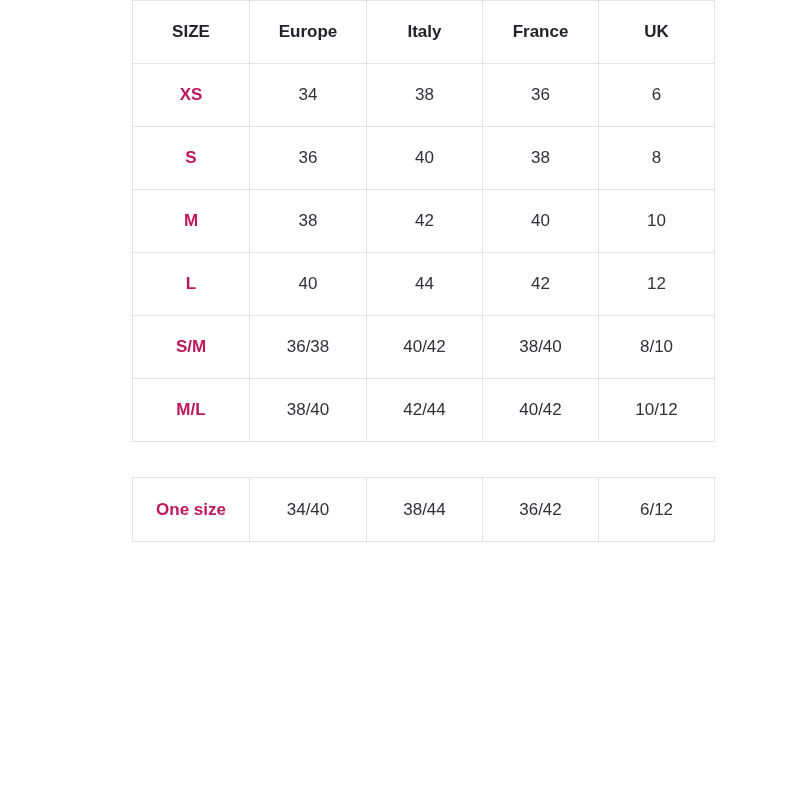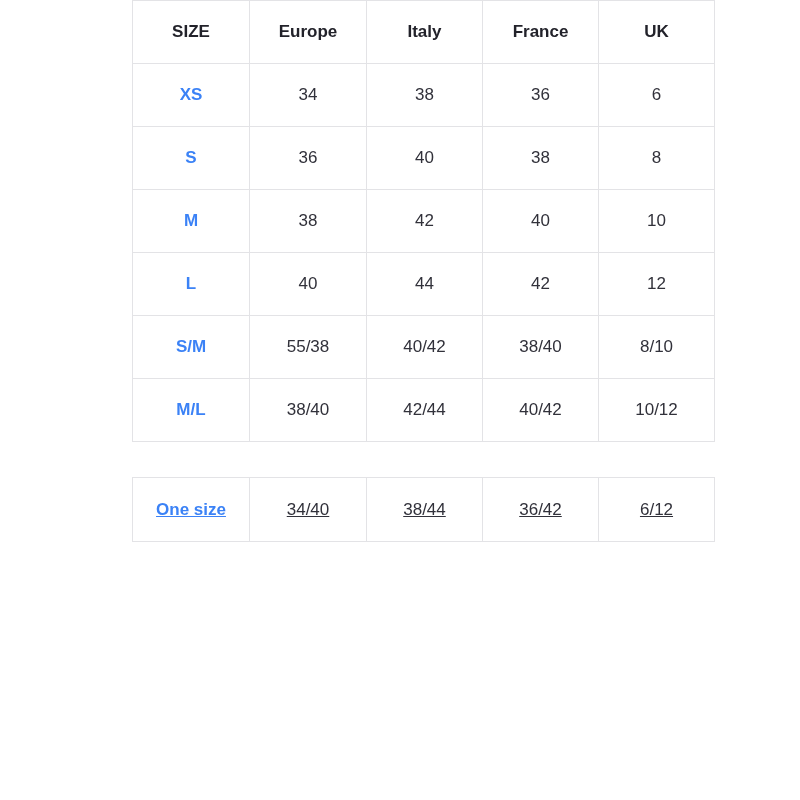--- a/index.html
+++ b/index.html
@@ -50,28 +50,27 @@
     color: #31313a;
     padding: 0;
   }
   table.size-table th {
     font-weight: 700;
     font-size: 17px;
     color: #22222a;
   }
   table.size-table td.rowhead {
     font-weight: 700;
-    color: #3b82f6;
+    color: #be185d;
   }
   .gap {
     height: 35px;
   }
   table.second-table td {
     height: 63px;
-    text-decoration: underline;
   }
 </style>
 </head>
 <body>
 
 <div class="page">
   <div class="tables-wrap">
 
     <table class="size-table main-table">
       <colgroup>
@@ -114,21 +113,21 @@
         </tr>
         <tr>
           <td class="rowhead">L</td>
           <td>40</td>
           <td>44</td>
           <td>42</td>
           <td>12</td>
         </tr>
         <tr>
           <td class="rowhead">S/M</td>
-          <td>55/38</td>
+          <td>36/38</td>
           <td>40/42</td>
           <td>38/40</td>
           <td>8/10</td>
         </tr>
         <tr>
           <td class="rowhead">M/L</td>
           <td>38/40</td>
           <td>42/44</td>
           <td>40/42</td>
           <td>10/12</td>

